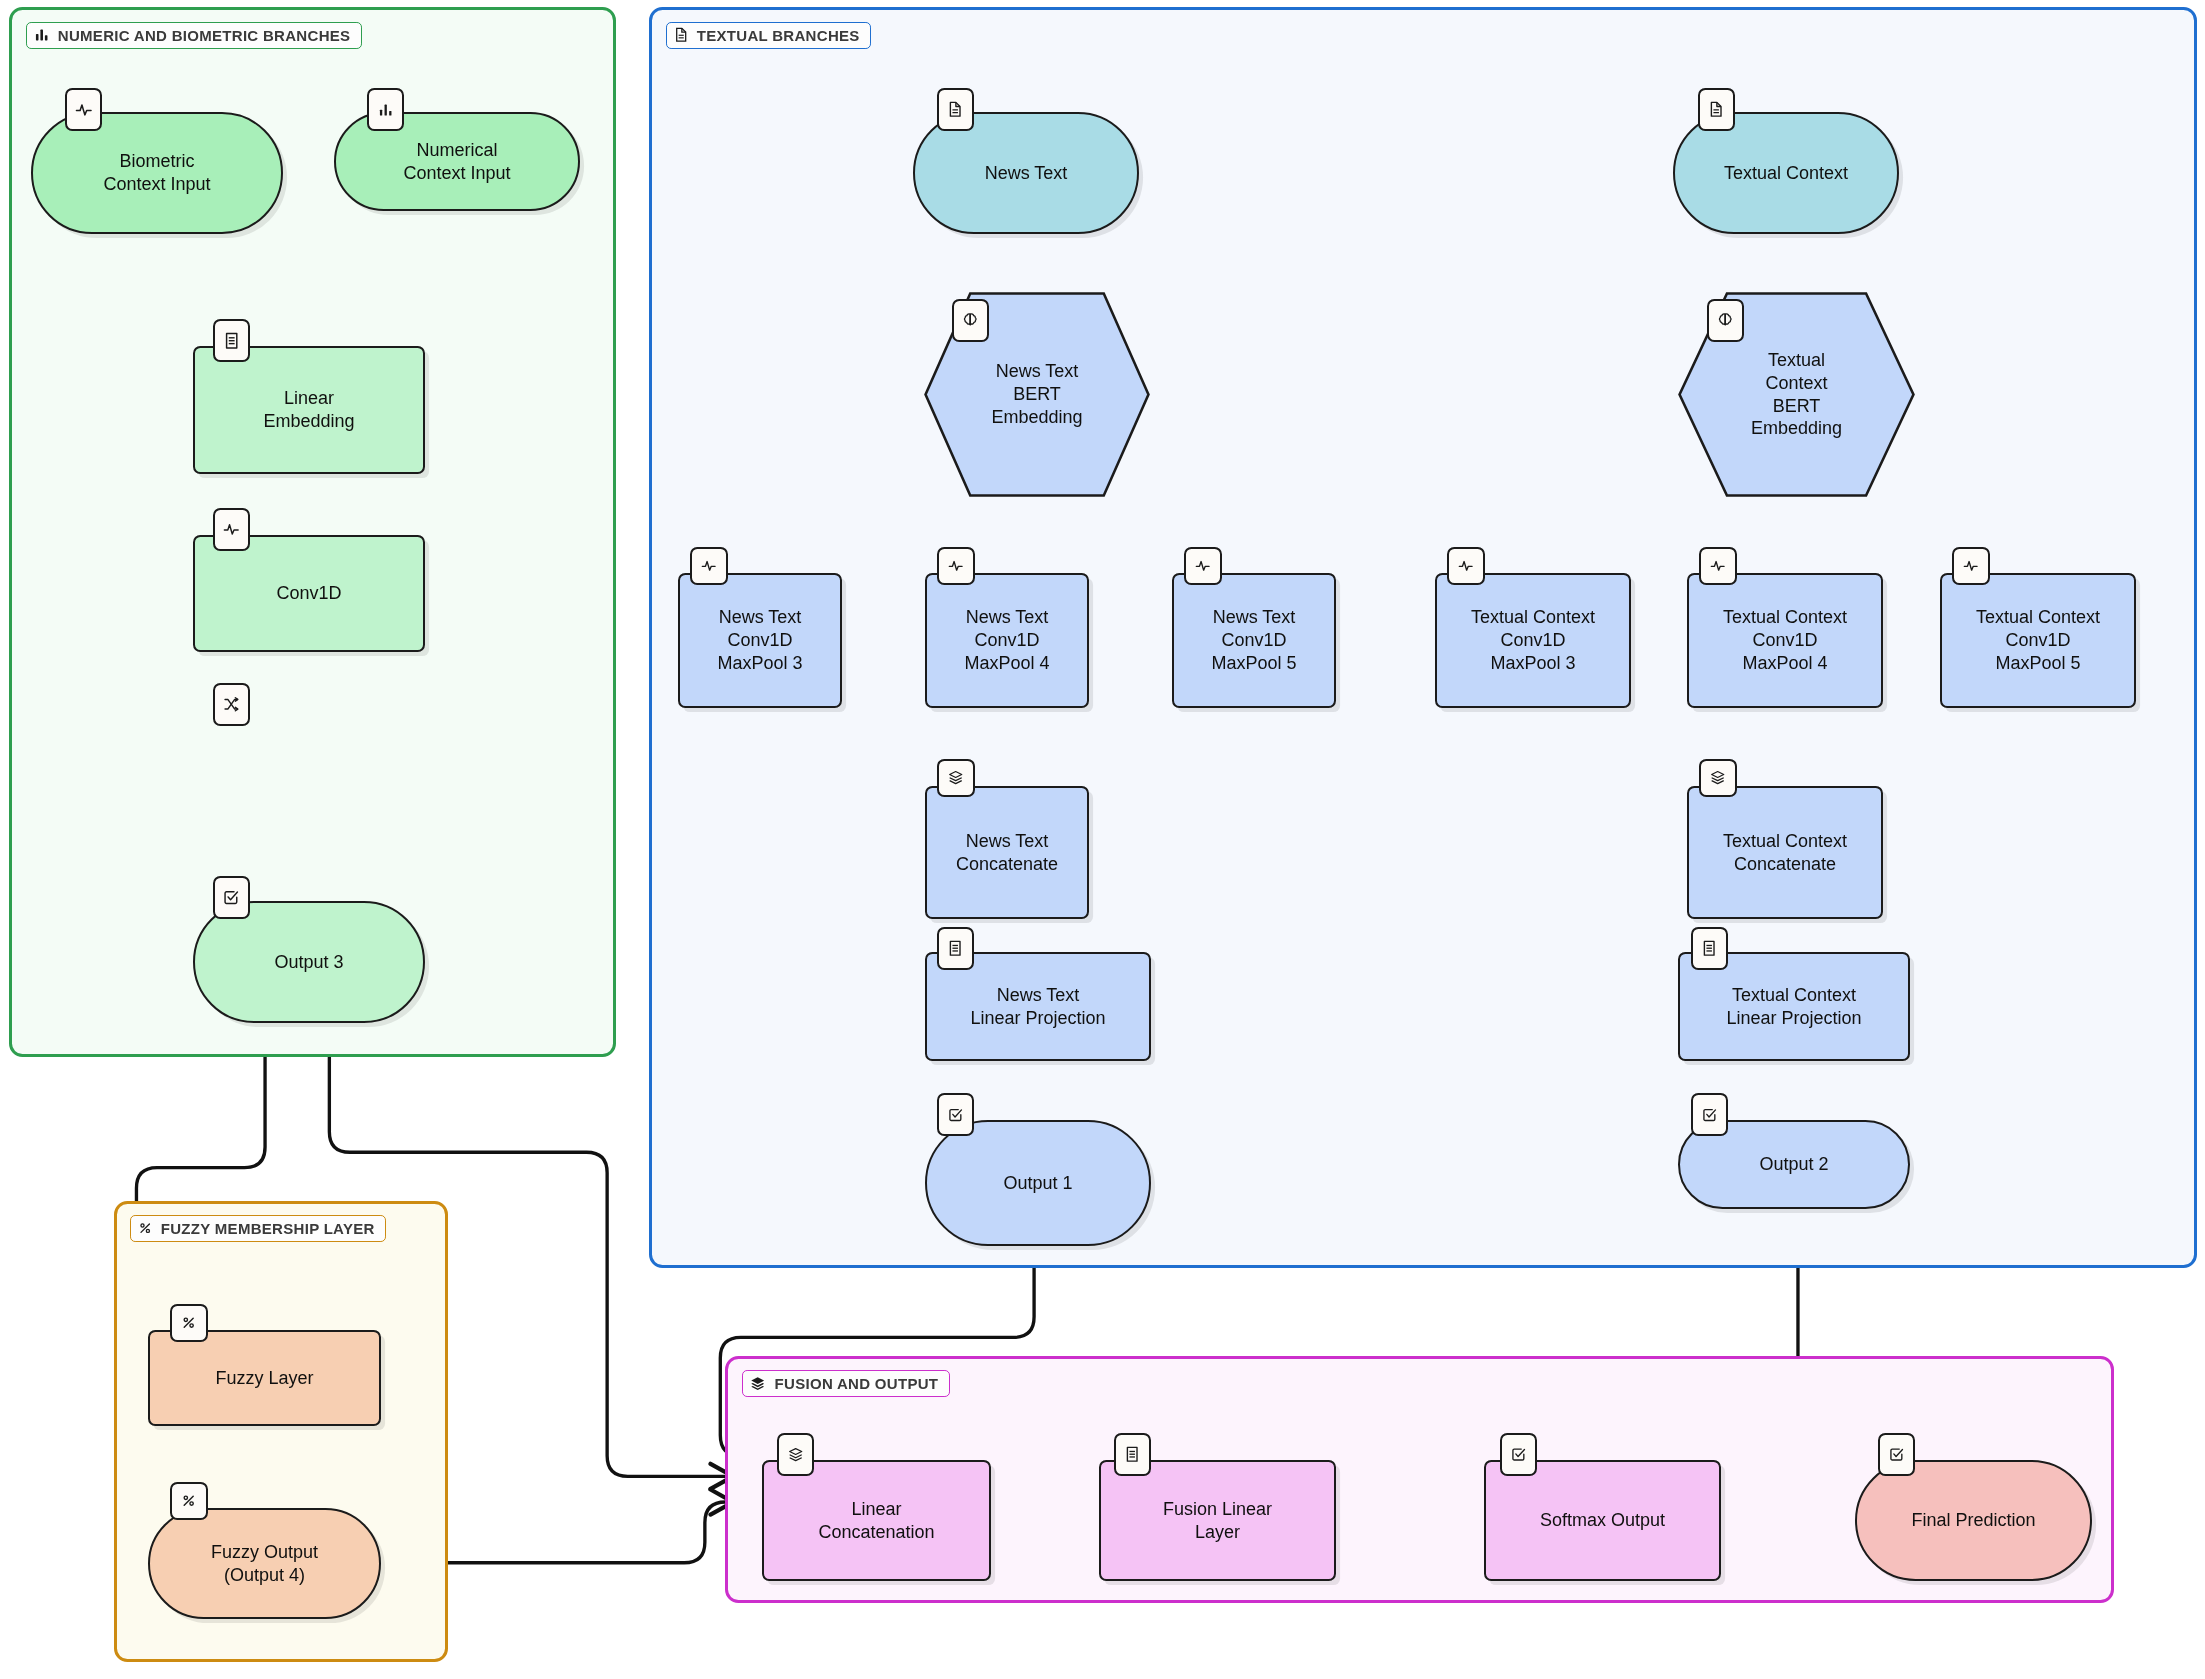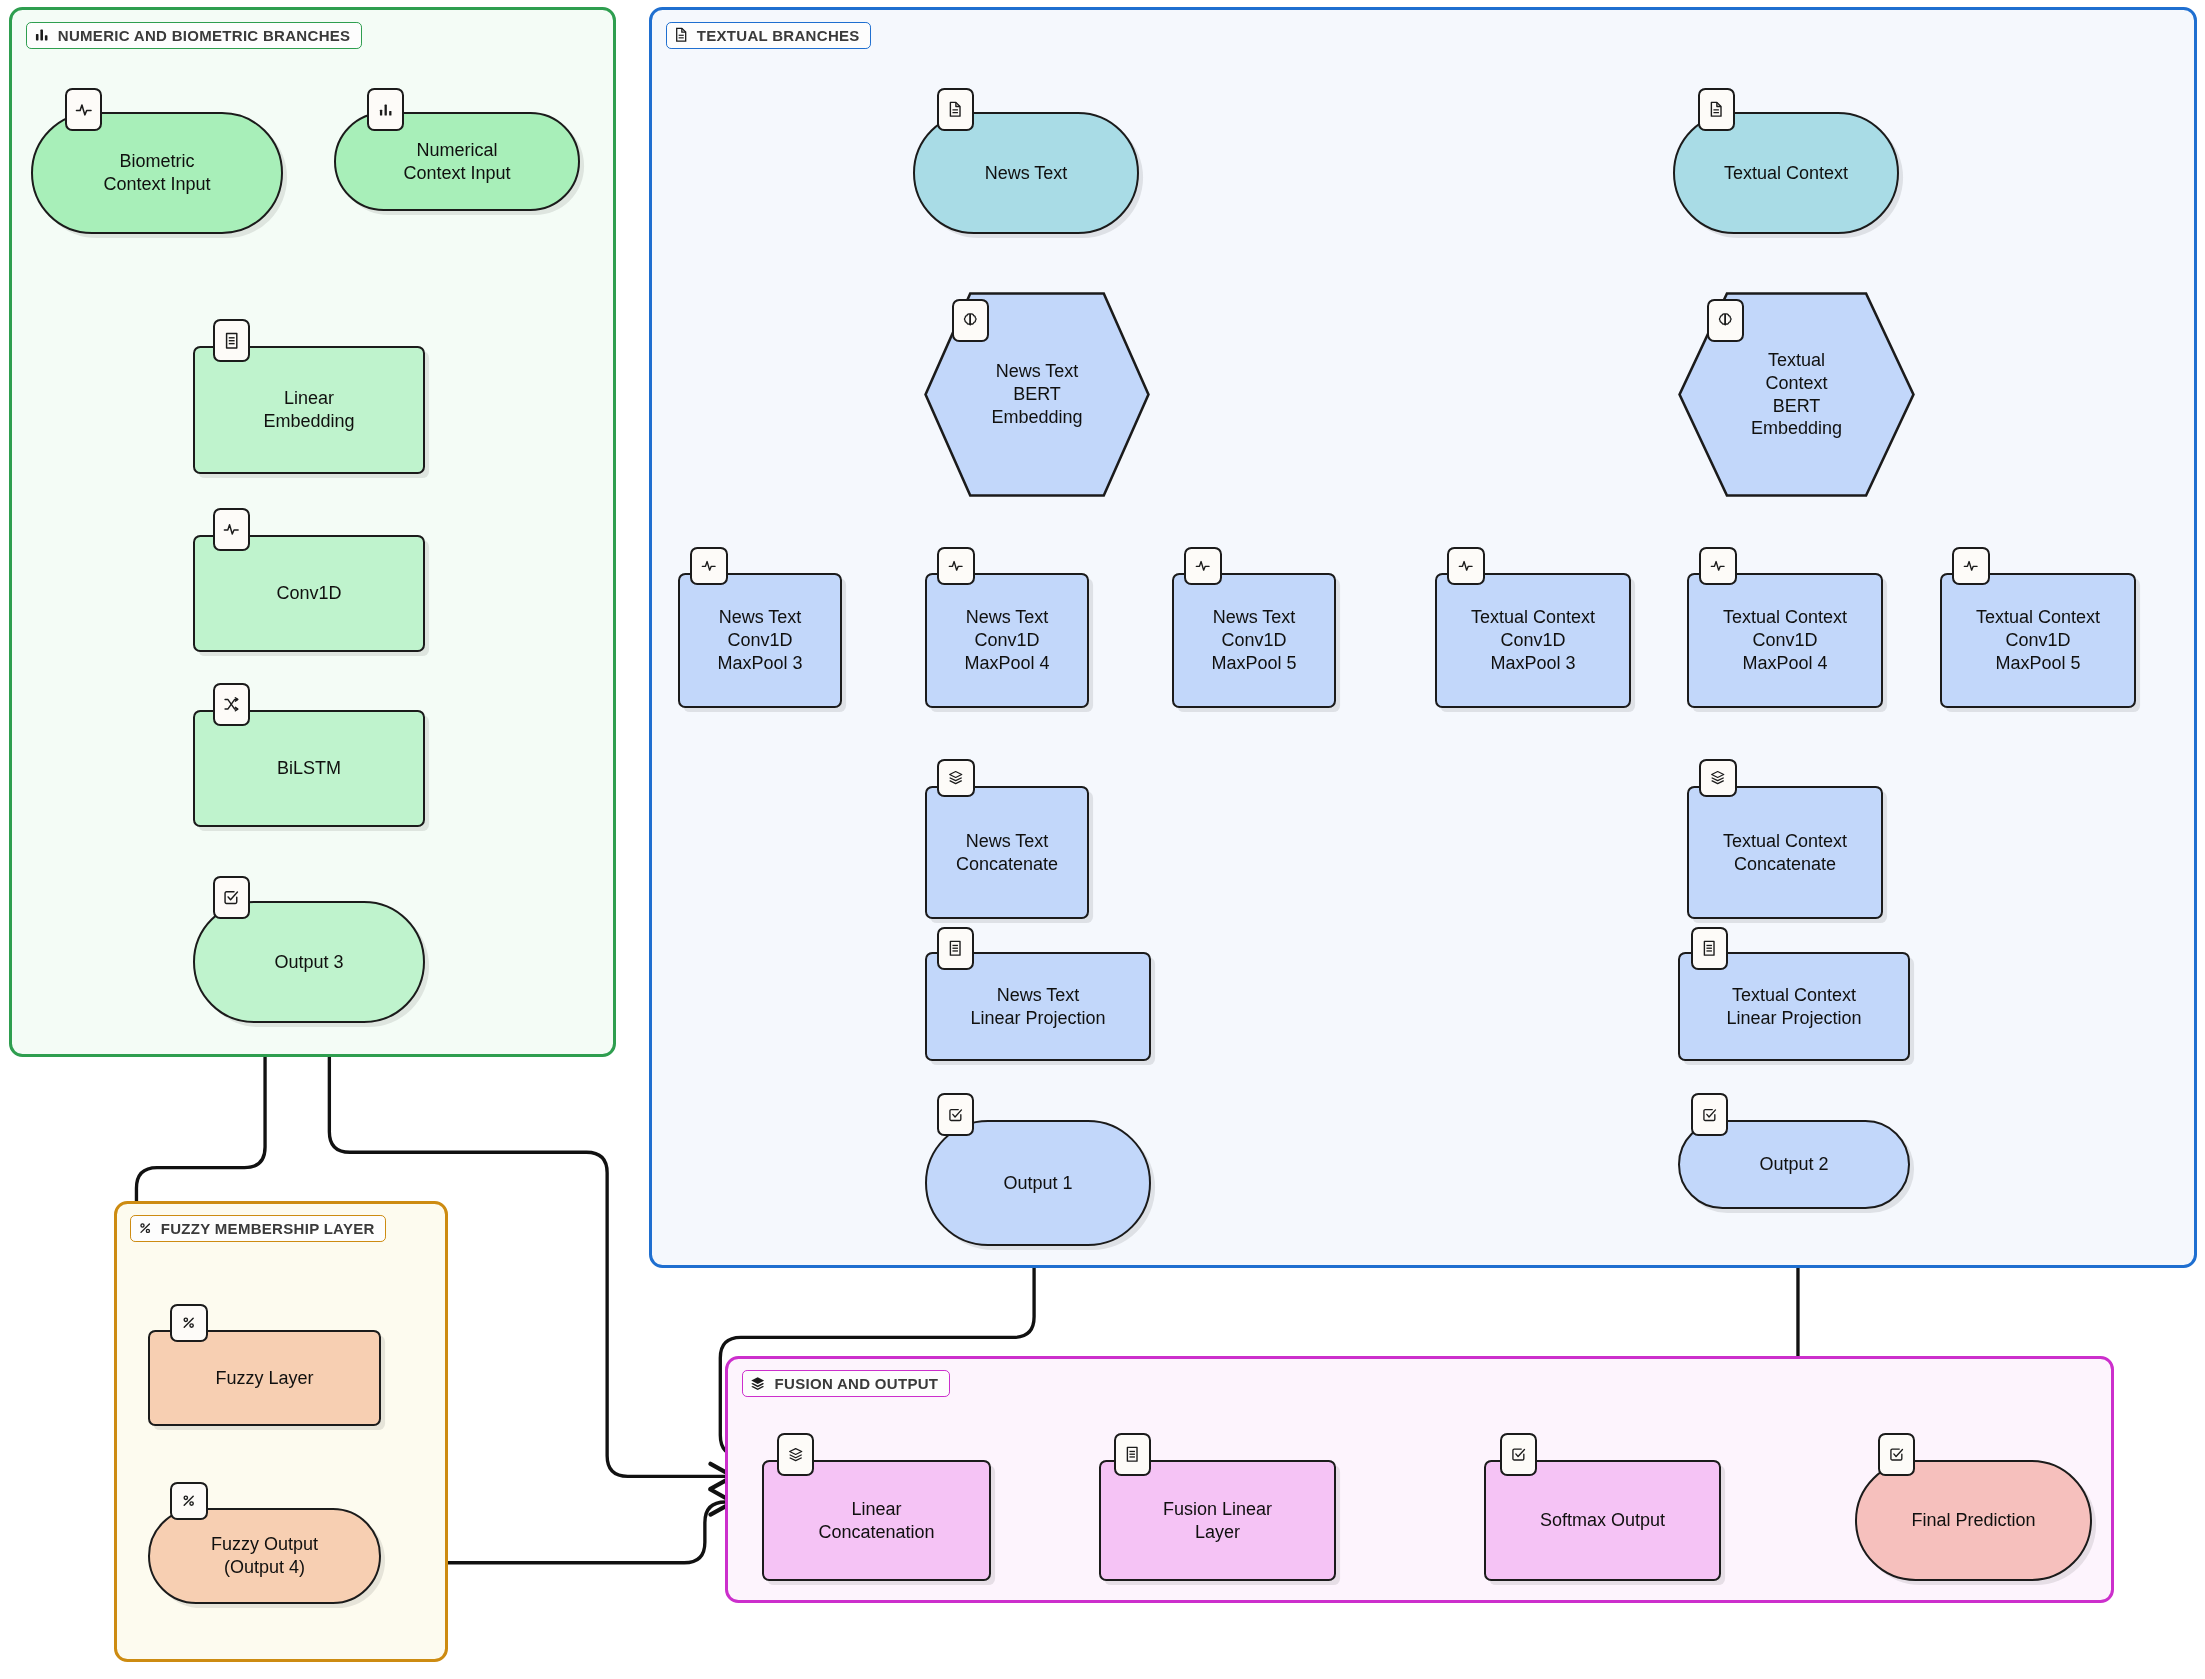--- a/index.html
+++ b/index.html
@@ -211,23 +211,20 @@
 
   <div class="node rect c-green2" style="left:193px;top:535px;width:232px;height:117px;">
     <span class="lbl">Conv1D</span>
   </div>
   <div class="badge" style="left:213px;top:508px;">
     <svg width="16.5" height="16.5" viewBox="0 0 24 24">
         <polyline points="2,13 7,13 9.5,5.5 13.5,19 16,13 22,13" fill="none" stroke="#1b1b1b" stroke-width="2.1" stroke-linecap="round" stroke-linejoin="round"></polyline>
       </svg>
   </div>
 
-  <div class="node rect c-green2" style="left:193px;top:710px;width:232px;height:117px;">
-    <span class="lbl">BiLSTM</span>
-  </div>
   <div class="badge" style="left:213px;top:683px;">
     <svg width="16.5" height="16.5" viewBox="0 0 24 24">
         <g fill="none" stroke="#1b1b1b" stroke-width="2.1" stroke-linecap="round" stroke-linejoin="round">
           <path d="M3 5h4l10 14h4"></path>
           <path d="M3 19h4L17 5h4"></path>
           <polyline points="18,2.5 21.5,5 18,7.5"></polyline>
           <polyline points="18,16.5 21.5,19 18,21.5"></polyline>
         </g>
       </svg>
   </div>
@@ -471,21 +468,21 @@
   <div class="badge wide" style="left:170px;top:1304px;">
     <svg width="15.4" height="15.4" viewBox="0 0 24 24">
         <g fill="none" stroke="#1b1b1b" stroke-width="2.2" stroke-linecap="round">
           <line x1="19" y1="5" x2="5" y2="19"></line>
           <circle cx="7.5" cy="7.5" r="2.6"></circle>
           <circle cx="16.5" cy="16.5" r="2.6"></circle>
         </g>
       </svg>
   </div>
 
-  <div class="node stadium c-peach" style="left:148px;top:1508px;width:233px;height:96px;">
+  <div class="node stadium c-peach" style="left:148px;top:1508px;width:233px;height:111px;">
     <span class="lbl">Fuzzy Output
 (Output 4)</span>
   </div>
   <div class="badge wide" style="left:170px;top:1482px;">
     <svg width="15.4" height="15.4" viewBox="0 0 24 24">
         <g fill="none" stroke="#1b1b1b" stroke-width="2.2" stroke-linecap="round">
           <line x1="19" y1="5" x2="5" y2="19"></line>
           <circle cx="7.5" cy="7.5" r="2.6"></circle>
           <circle cx="16.5" cy="16.5" r="2.6"></circle>
         </g>

